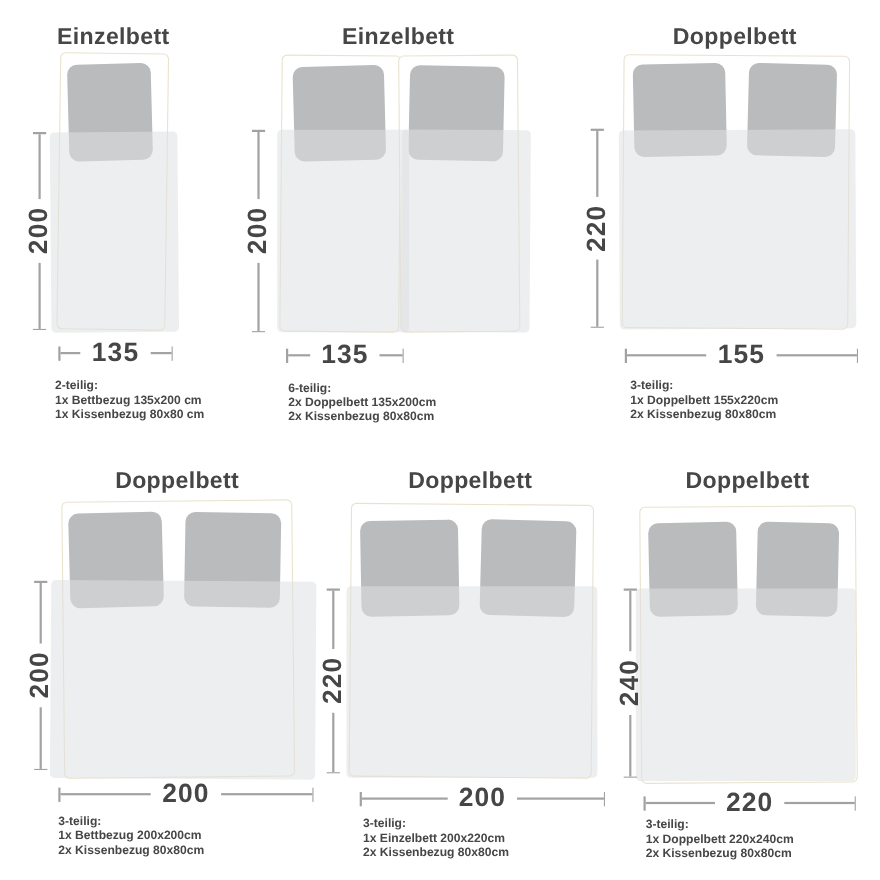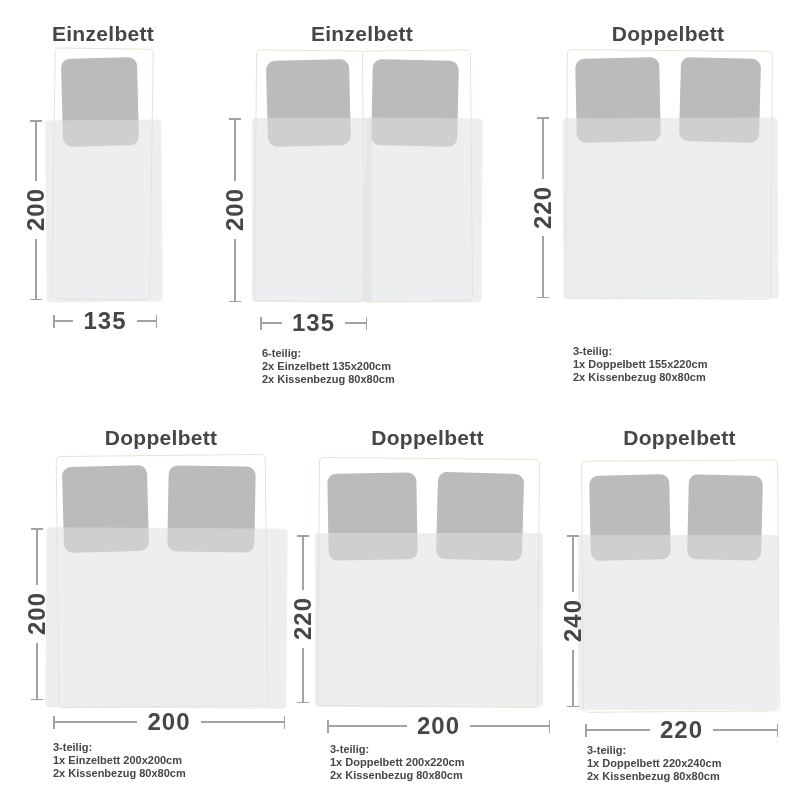--- a/index.html
+++ b/index.html
@@ -112,20 +112,25 @@
         <span class="line"></span>
         <span class="tick"></span>
       </div>
       <div class="hdim">
         <span class="tick"></span>
         <span class="line"></span>
         <span class="hnum">135</span>
         <span class="line"></span>
         <span class="tick"></span>
       </div>
+      <div class="info">
+        <div>2-teilig:</div>
+        <div>1x Bettbezug 135x200 cm</div>
+        <div>1x Kissenbezug 80x80 cm</div>
+      </div>
     </div>
 
     <div class="cell c2">
       <div class="title">Einzelbett</div>
       <div class="frame fr1"></div>
       <div class="frame fr2"></div>
       <div class="pillow pw1"></div>
       <div class="pillow pw2"></div>
       <div class="duvet dv1"></div>
       <div class="duvet dv2"></div>
@@ -138,38 +143,45 @@
       </div>
       <div class="hdim">
         <span class="tick"></span>
         <span class="line"></span>
         <span class="hnum">135</span>
         <span class="line"></span>
         <span class="tick"></span>
       </div>
       <div class="info">
         <div>6-teilig:</div>
-        <div>2x Einzelbett 135x200cm</div>
+        <div>2x Doppelbett 135x200cm</div>
         <div>2x Kissenbezug 80x80cm</div>
       </div>
     </div>
 
     <div class="cell c3">
       <div class="title">Doppelbett</div>
       <div class="frame"></div>
       <div class="pillow pw1"></div>
       <div class="pillow pw2"></div>
       <div class="duvet dv1"></div>
       <div class="vdim">
         <span class="tick"></span>
         <span class="line"></span>
         <span class="vnum">220</span>
         <span class="line"></span>
         <span class="tick"></span>
       </div>
+      <div class="hdim">
+        <span class="tick"></span>
+        <span class="line"></span>
+        <span class="hnum">155</span>
+        <span class="line"></span>
+        <span class="tick"></span>
+      </div>
       <div class="info">
         <div>3-teilig:</div>
         <div>1x Doppelbett 155x220cm</div>
         <div>2x Kissenbezug 80x80cm</div>
       </div>
     </div>
 
   </div>
 
   <div class="row row2">
@@ -189,21 +201,21 @@
       </div>
       <div class="hdim">
         <span class="tick"></span>
         <span class="line"></span>
         <span class="hnum">200</span>
         <span class="line"></span>
         <span class="tick"></span>
       </div>
       <div class="info">
         <div>3-teilig:</div>
-        <div>1x Einzelbett 200x200cm</div>
+        <div>1x Bettbezug 200x200cm</div>
         <div>2x Kissenbezug 80x80cm</div>
       </div>
     </div>
 
     <div class="cell c5">
       <div class="title">Doppelbett</div>
       <div class="frame"></div>
       <div class="pillow pw1"></div>
       <div class="pillow pw2"></div>
       <div class="duvet dv1"></div>
@@ -216,21 +228,21 @@
       </div>
       <div class="hdim">
         <span class="tick"></span>
         <span class="line"></span>
         <span class="hnum">200</span>
         <span class="line"></span>
         <span class="tick"></span>
       </div>
       <div class="info">
         <div>3-teilig:</div>
-        <div>1x Doppelbett 200x220cm</div>
+        <div>1x Einzelbett 200x220cm</div>
         <div>2x Kissenbezug 80x80cm</div>
       </div>
     </div>
 
     <div class="cell c6">
       <div class="title">Doppelbett</div>
       <div class="frame"></div>
       <div class="pillow pw1"></div>
       <div class="pillow pw2"></div>
       <div class="duvet dv1"></div>

